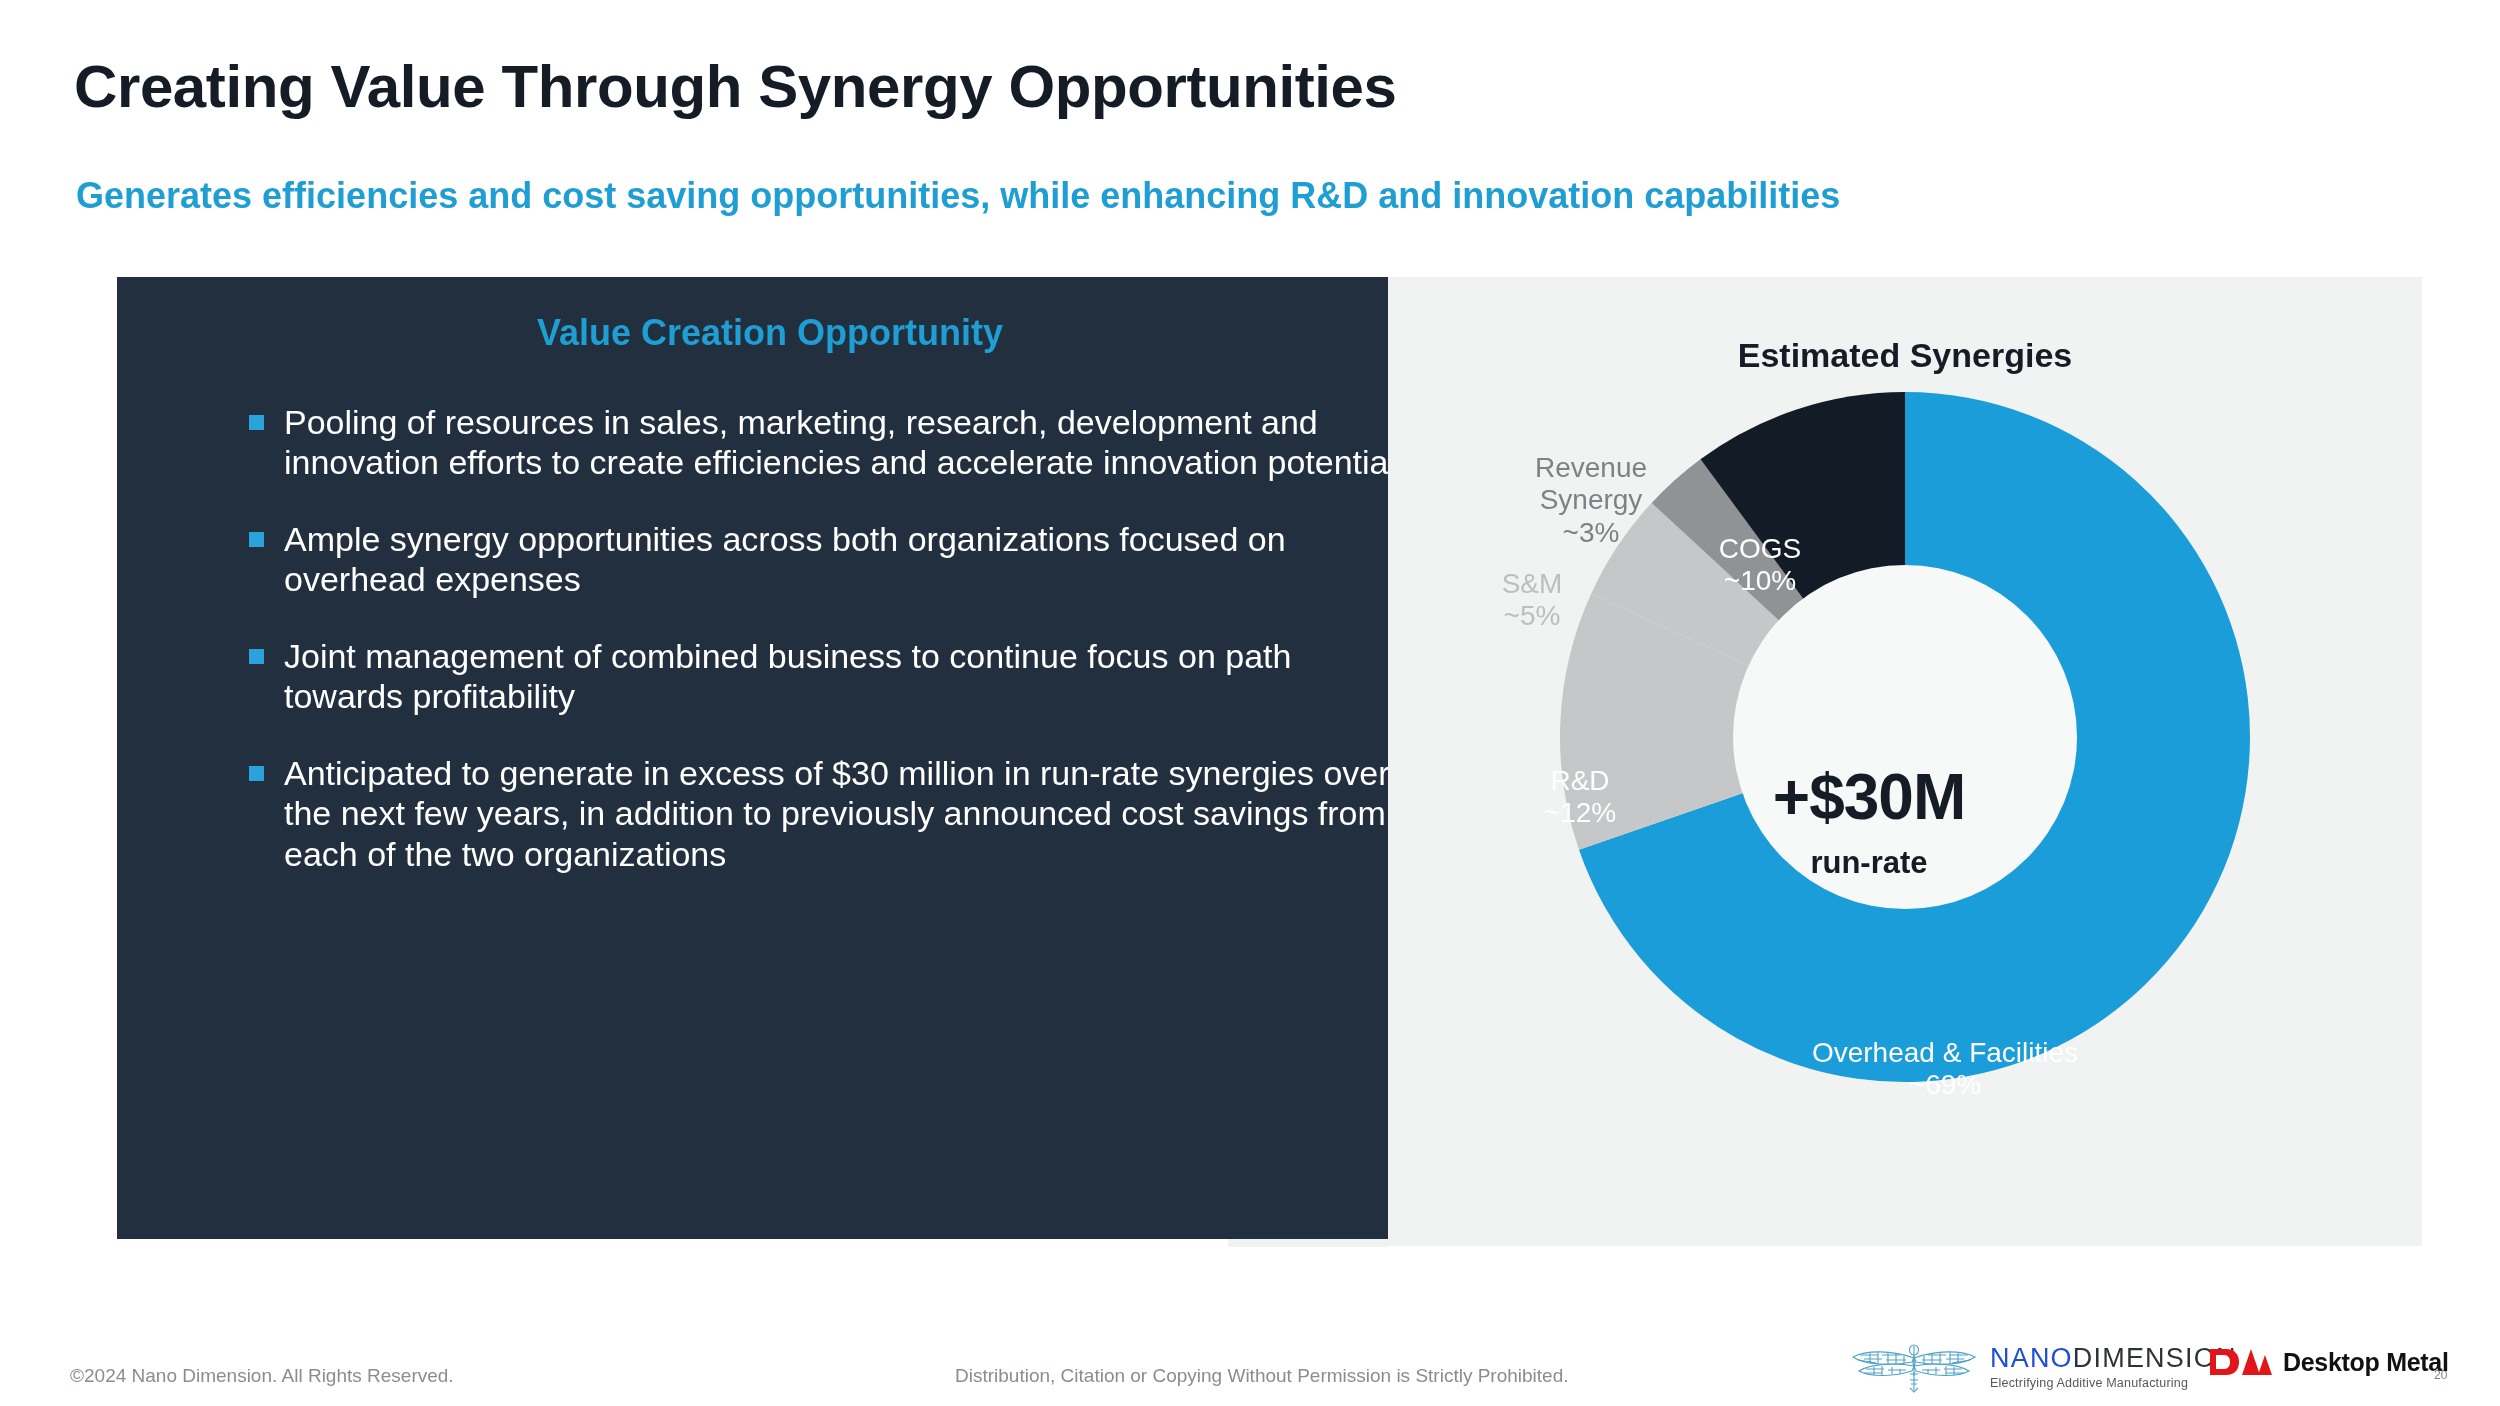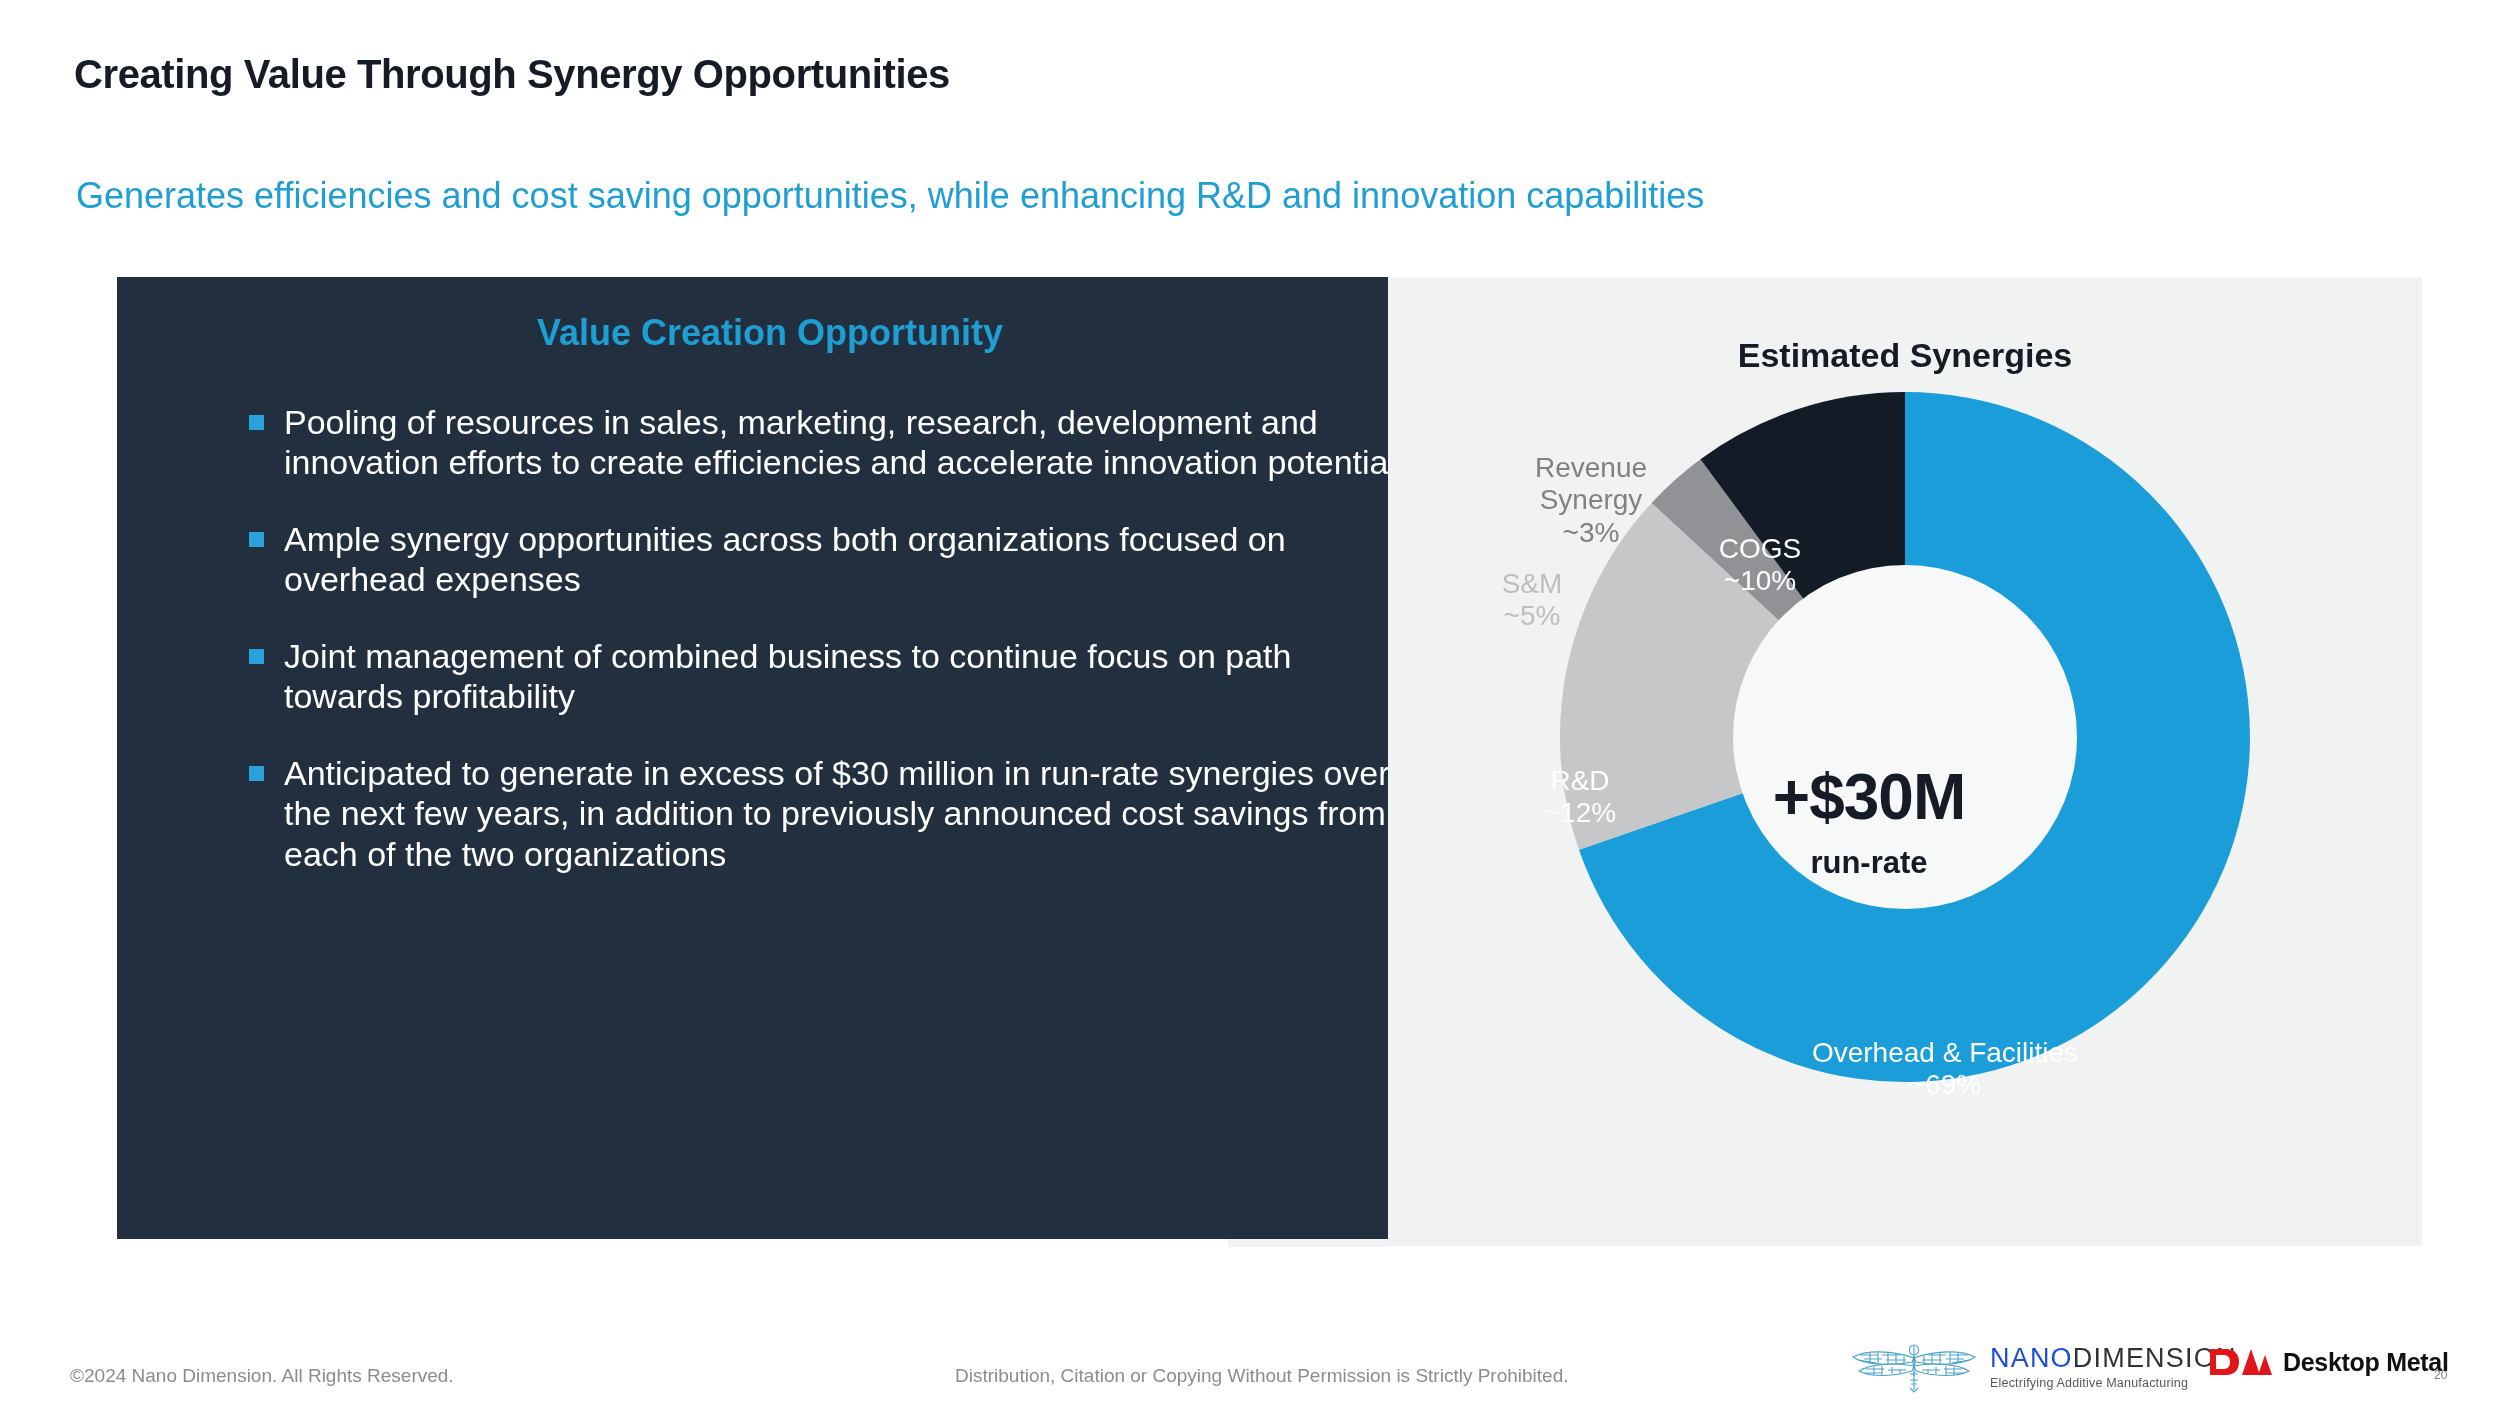--- a/index.html
+++ b/index.html
@@ -17,32 +17,32 @@
     height: 1406px;
     background: #ffffff;
     overflow: hidden;
   }
 
   
   .slide-title {
     position: absolute;
     left: 74px;
     top: 52px;
-    font-size: 40px;
+    font-size: 60px;
     font-weight: bold;
     color: #151c26;
     letter-spacing: -0.4px;
     white-space: nowrap;
   }
   .slide-subtitle {
     position: absolute;
     left: 76px;
     top: 175px;
     font-size: 36px;
-    font-weight: normal;
+    font-weight: bold;
     color: #1f9ed4;
     white-space: nowrap;
   }
 
   
   .left-panel {
     position: absolute;
     left: 82px;
     top: 277px;
     width: 1306px;

